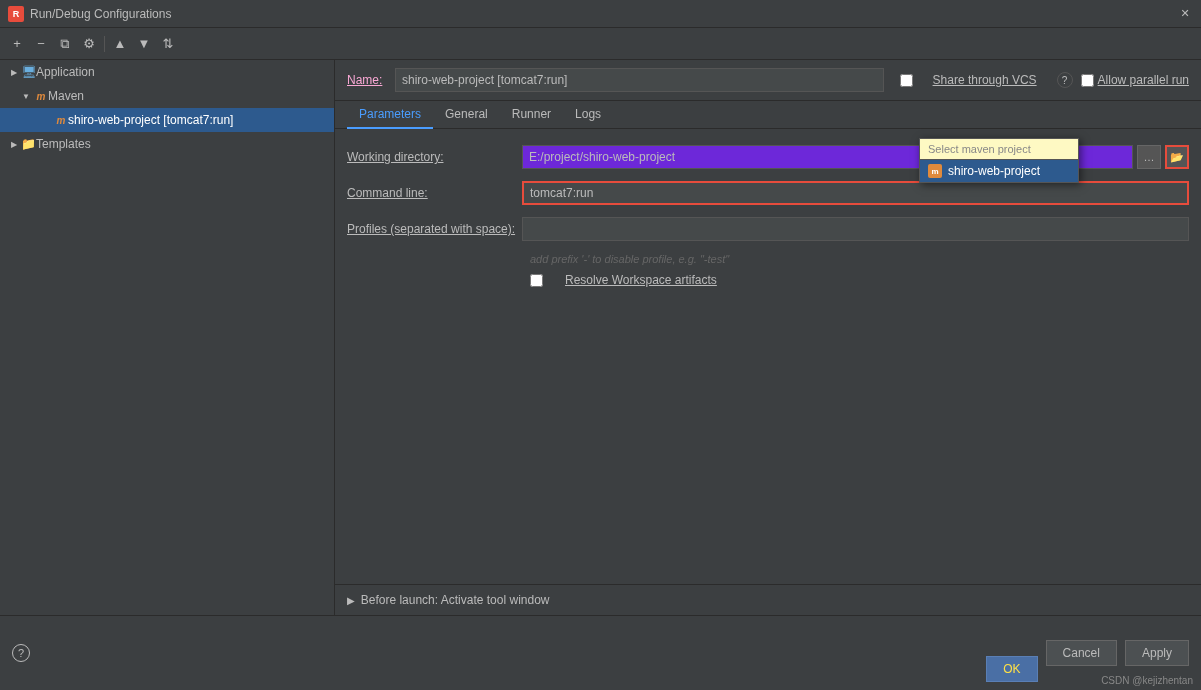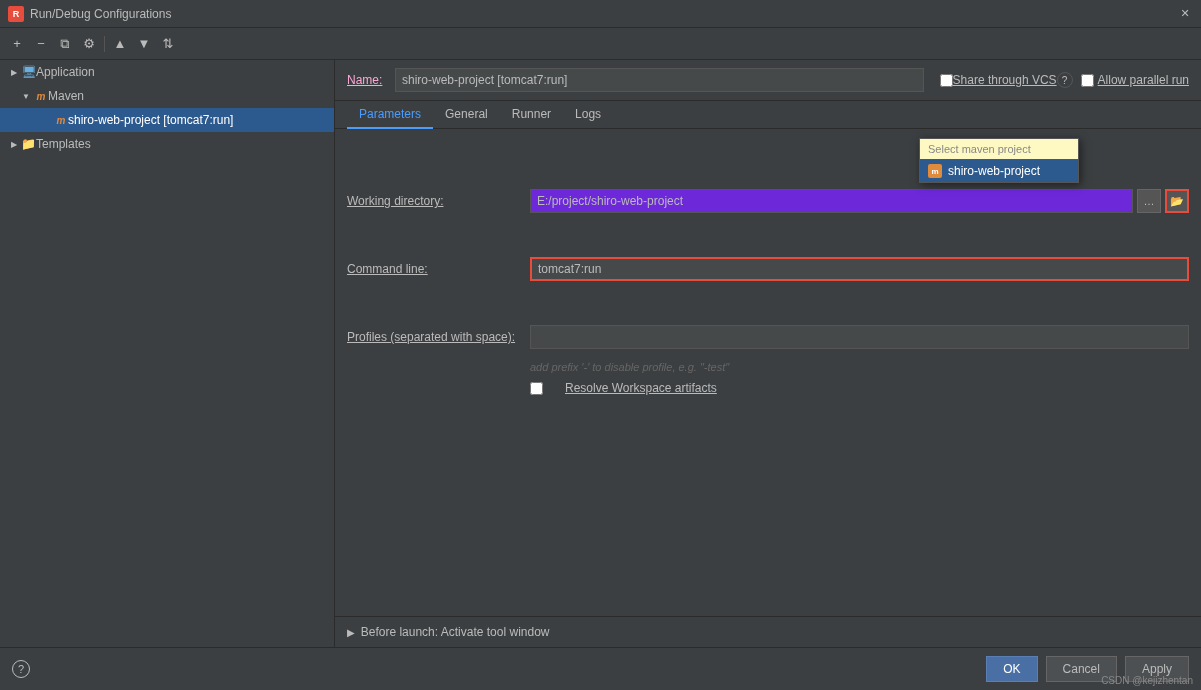--- a/index.html
+++ b/index.html
@@ -170,21 +170,21 @@
       border: 1px solid #555;
       color: #bbbbbb;
       font-size: 12px;
       padding: 3px 6px;
       height: 24px;
       outline: none;
     }
     .share-checkbox-area {
       display: flex;
       align-items: center;
-      gap: 0;
+      gap: 20px;
       margin-left: 8px;
     }
     .share-checkbox-area label {
       color: #bbbbbb;
       font-size: 12px;
       cursor: pointer;
     }
     .share-checkbox-area label span { text-decoration: underline; }
     .help-btn {
       background: none;
@@ -230,22 +230,20 @@
     .tab-content {
       flex: 1;
       padding: 16px 12px;
       overflow-y: auto;
     }
 
     .form-row {
       display: flex;
       align-items: center;
       margin-bottom: 12px;
-      gap: 8px;
-      margin-top: 44px;
     }
     .form-label {
       width: 175px;
       color: #bbbbbb;
       font-size: 12px;
       flex-shrink: 0;
     }
     .form-label span { text-decoration: underline; }
 
     .form-input {
@@ -381,21 +379,22 @@
       border: 1px solid #666;
       background: #4c5052;
       color: #bbbbbb;
       font-size: 12px;
       cursor: pointer;
       height: 26px;
     }
     .dialog-btn.primary {
       background: #4a6fa5;
       border-color: #5a7fb5;
-      color: #ffffff;
+      color: #fde047;
+      margin-top: 32px;
     }
 
     
     .dropdown-popup {
       position: absolute;
       top: 138px;
       right: 122px;
       background: #3c3f41;
       border: 1px solid #555;
       box-shadow: 2px 2px 8px rgba(0,0,0,0.5);

